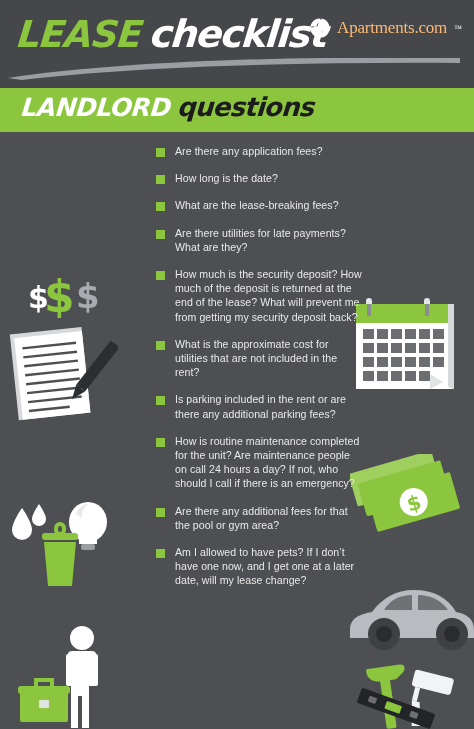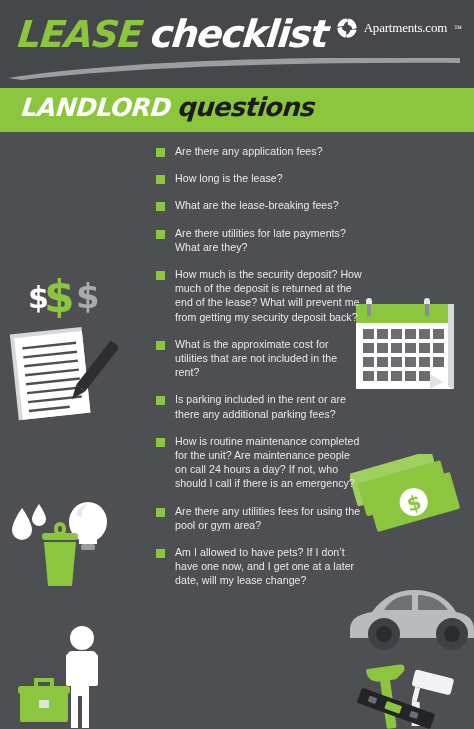--- a/index.html
+++ b/index.html
@@ -44,21 +44,21 @@
     width: 452px; height: 22px;
     overflow: hidden;
   }
   .logo {
     position: absolute; right: 12px; top: 17px;
     display: flex; align-items: center; gap: 6px;
   }
   .logo-mark { width: 22px; height: 22px; flex: 0 0 auto; }
   .logo-text {
     font-family: "Liberation Serif", serif;
-    font-size: 13px; color: #ffffff; letter-spacing: -0.2px;
+    font-size: 17px; color: #fdba74; letter-spacing: -0.2px;
   }
   .logo-tm {
     font-family: "Liberation Serif", serif;
     font-size: 8px; color: #ffffff;
     vertical-align: super; margin-left: 1px;
   }
 
   
   .banner {
     position: absolute; left: 0; top: 88px;
@@ -317,21 +317,21 @@
 
     <div class="qlist">
 
       <div class="qitem">
         <span class="bullet"></span>
         <span class="qtext">Are there any application fees?</span>
       </div>
 
       <div class="qitem">
         <span class="bullet"></span>
-        <span class="qtext">How long is the lease?</span>
+        <span class="qtext">How long is the date?</span>
       </div>
 
 
       <div class="qitem">
         <span class="bullet"></span>
         <span class="qtext">What are the lease-breaking fees?</span>
       </div>
 
       <div class="qitem">
         <span class="bullet"></span>
@@ -354,21 +354,21 @@
         <span class="qtext">Is parking included in the rent or are there any additional parking fees?</span>
       </div>
 
       <div class="qitem">
         <span class="bullet"></span>
         <span class="qtext">How is routine maintenance completed for the unit? Are maintenance people on call 24 hours a day? If not, who should I call if there is an emergency?</span>
       </div>
 
       <div class="qitem">
         <span class="bullet"></span>
-        <span class="qtext">Are there any utilities fees for using the pool or gym area?</span>
+        <span class="qtext">Are there any additional fees for that the pool or gym area?</span>
       </div>
 
       <div class="qitem">
         <span class="bullet"></span>
         <span class="qtext">Am I allowed to have pets? If I don’t have one now, and I get one at a later date, will my lease change?</span>
       </div>
 
     </div>
   </div>
 </div>

